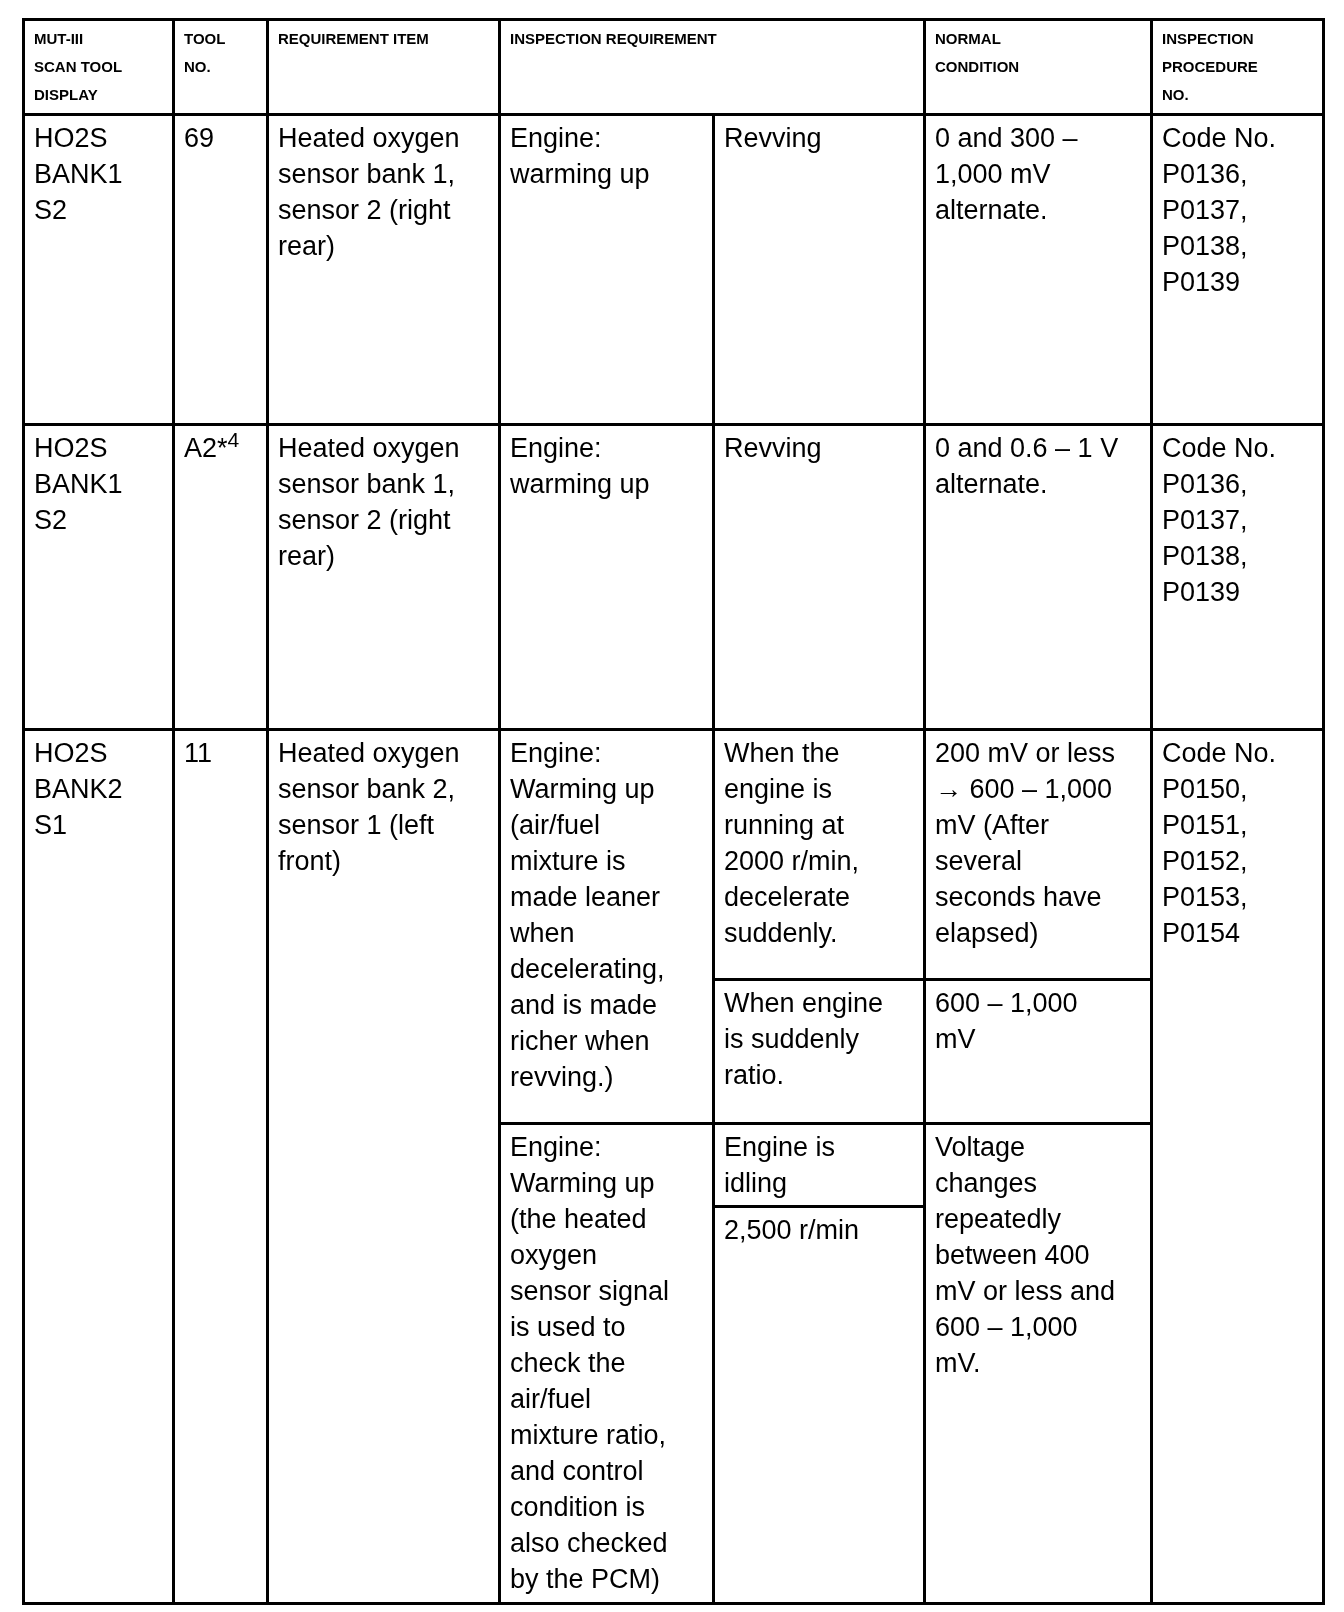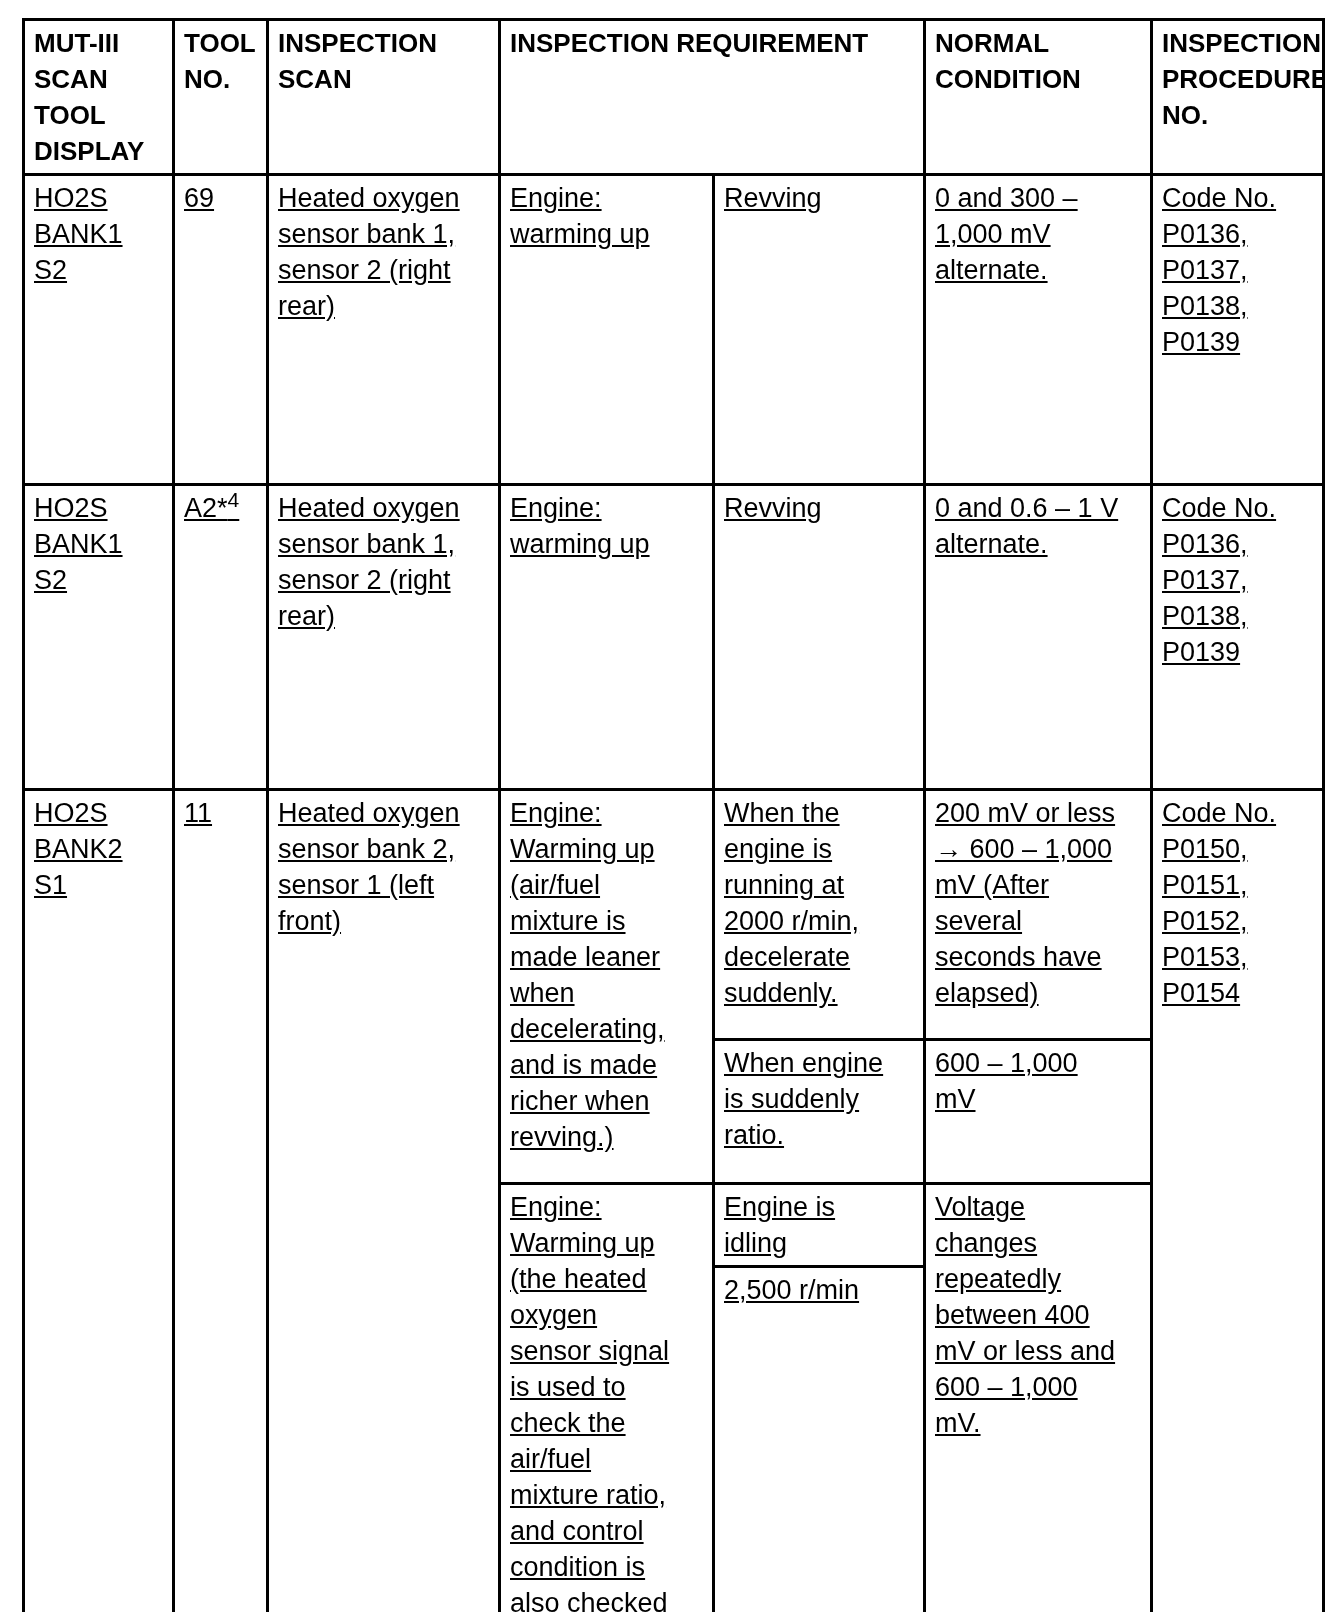--- a/index.html
+++ b/index.html
@@ -26,29 +26,28 @@
   table.data-table td {
     border: 3px solid #000;
     vertical-align: top;
     text-align: left;
     padding: 4px 6px 4px 9px;
     white-space: pre-line;
     overflow: hidden;
     box-sizing: border-box;
   }
   table.data-table th {
-    font-size: 26px;
-    line-height: 36px;
+    font-size: 15px;
+    line-height: 28px;
     font-weight: bold;
   }
   table.data-table td {
     font-size: 27px;
     line-height: 36px;
     font-weight: normal;
-    text-decoration: underline;
   }
   sup.fn {
     font-size: 0.78em;
     vertical-align: super;
     line-height: 0;
   }
 </style>
 </head>
 <body>
 
@@ -63,21 +62,21 @@
       <col style="width:227px">
       <col style="width:172px">
     </colgroup>
     <tbody>
       <tr style="height:90px">
         <th>MUT-III
 SCAN TOOL
 DISPLAY</th>
         <th>TOOL
 NO.</th>
-        <th>INSPECTION SCAN</th>
+        <th>REQUIREMENT ITEM</th>
         <th colspan="2">INSPECTION REQUIREMENT</th>
         <th>NORMAL
 CONDITION</th>
         <th>INSPECTION
 PROCEDURE
 NO.</th>
       </tr>
 
       <tr style="height:310px">
         <td>HO2S

